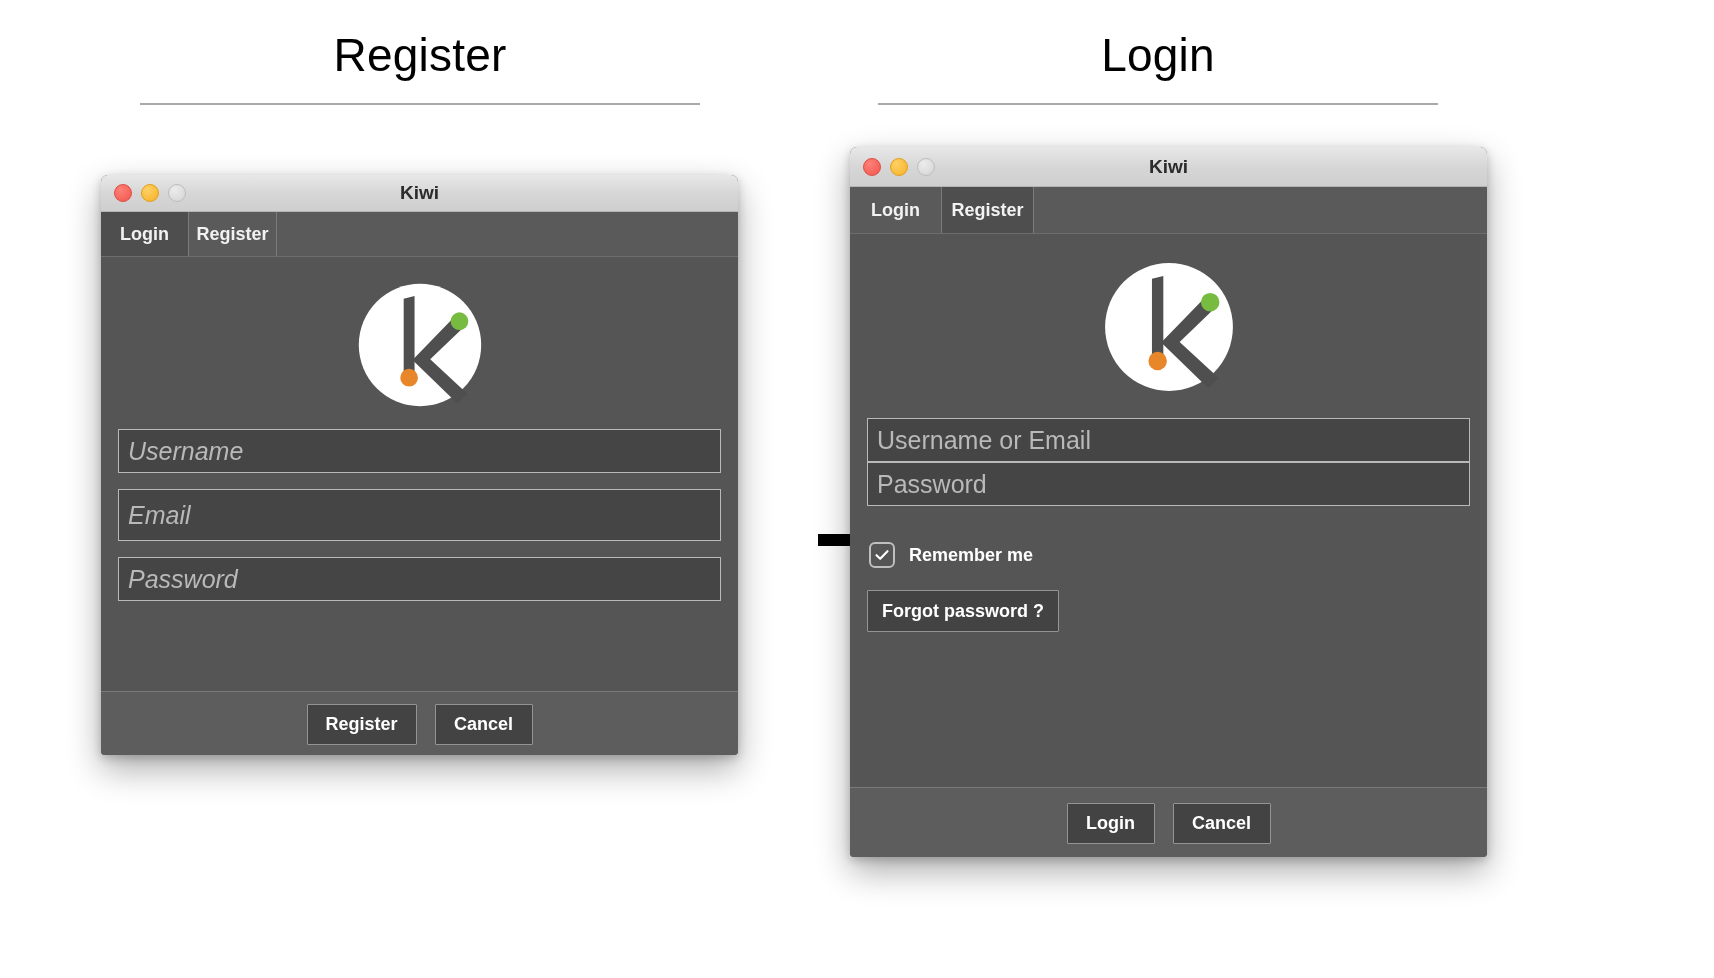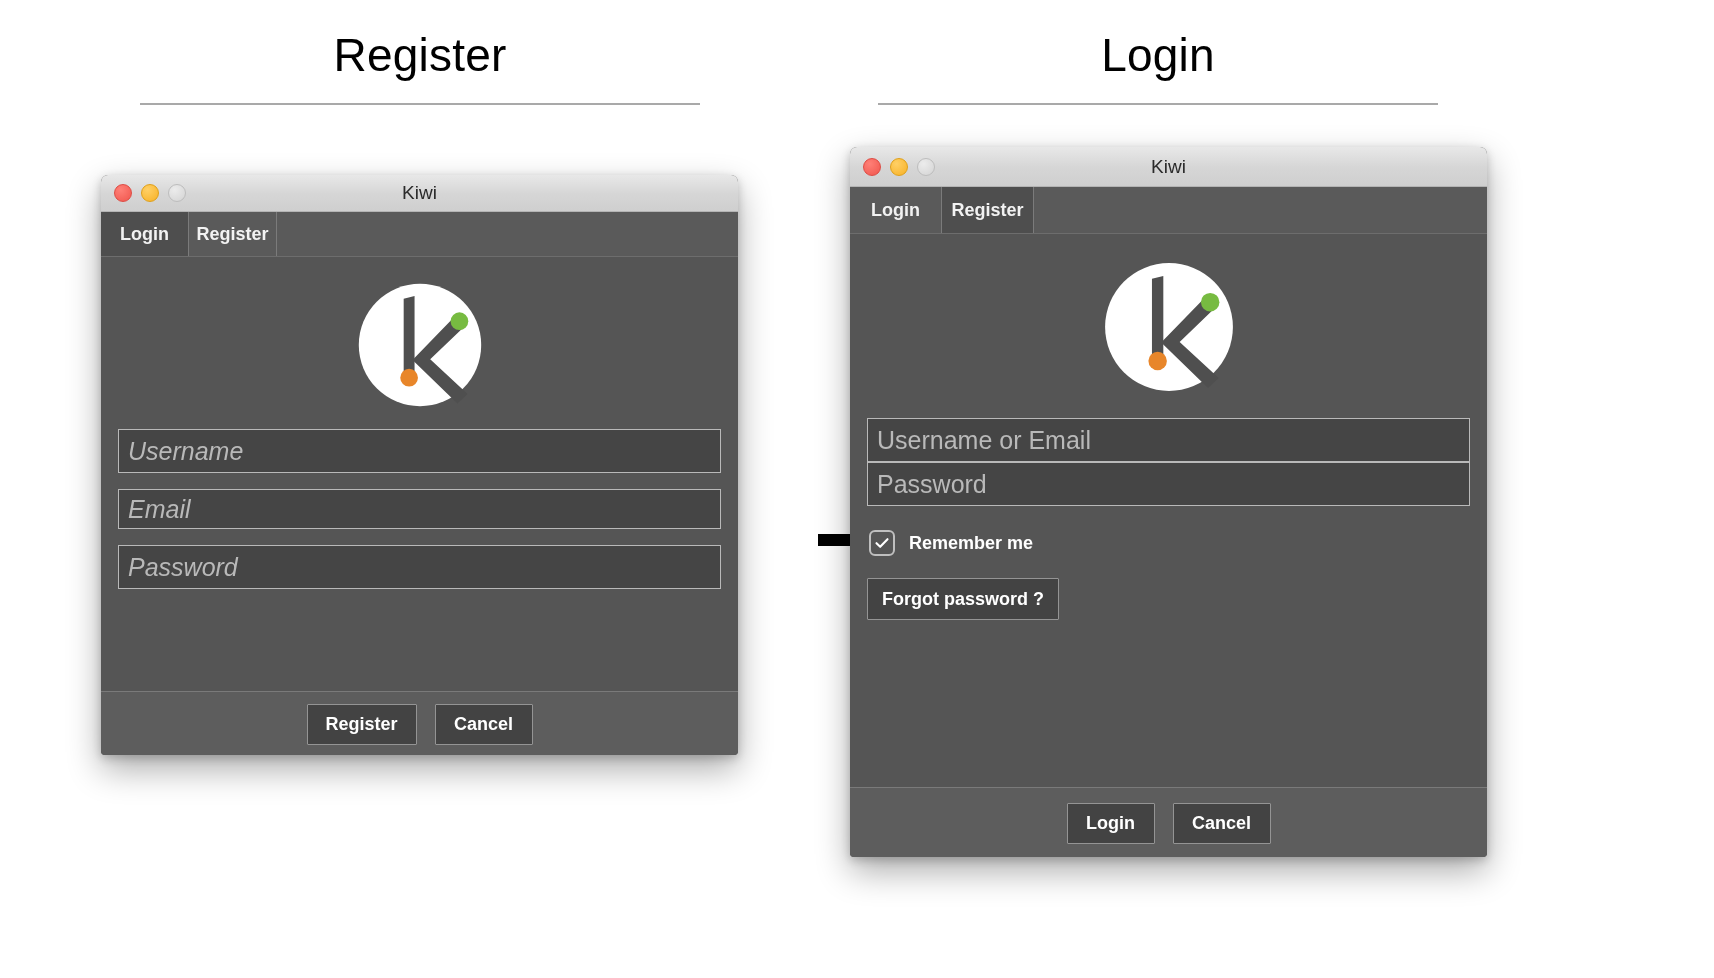--- a/index.html
+++ b/index.html
@@ -64,21 +64,21 @@
   }
   .dot-close  { background: radial-gradient(circle at 35% 30%, #ff8077, #f0564d); border: 1px solid #de4b43; }
   .dot-min    { background: radial-gradient(circle at 35% 30%, #ffd066, #f7b125); border: 1px solid #e0a018; }
   .dot-zoom   { background: radial-gradient(circle at 35% 30%, #ececec, #d3d3d3); border: 1px solid #bdbdbd; }
   .win-title {
     width: 100%;
     text-align: center;
     font-size: 19px;
     color: #2b2b2b;
     font-family: "Liberation Sans", sans-serif;
-    font-weight: 400;
+    font-weight: 700;
   }
 
   
   .tabstrip {
     height: 44px;
     background: #575757;
     border-bottom: 1px solid #6d6d6d;
     display: flex;
     align-items: stretch;
     padding-left: 0px;
@@ -211,21 +211,21 @@
         <path d="M75.5 29 L82.5 36.5 L57.5 60.5 L85 86 L77.5 93 L44.5 61 Z" fill="#4f4f4f"></path>
         <circle cx="42" cy="74" r="6.5" fill="#e8862a"></circle>
         <circle cx="79" cy="32.5" r="6.5" fill="#77bb41"></circle>
       </svg>
     </div>
 
     <div style="padding:0 17px;">
       <div class="field" style="height:44px; margin-bottom:16px; padding:0 9px;" title="Username">
         <span class="field-text" style="font-size:25px;">Username</span>
       </div>
-      <div class="field" style="height:40px; margin-bottom:16px; padding:0 9px;" title="Email">
+      <div class="field" style="height:52px; margin-bottom:16px; padding:0 9px;" title="Email">
         <span class="field-text" style="font-size:25px;">Email</span>
       </div>
       <div class="field" style="height:44px; padding:0 9px;" title="Password">
         <span class="field-text" style="font-size:25px;">Password</span>
       </div>
     </div>
   </div>
 
   <div class="footer" style="height:65px;">
     <div class="btn" style="width:110px; height:41px;">
@@ -283,21 +283,21 @@
 
     <div style="padding:0 17px;">
       <div class="field" style="height:44px; padding:0 9px;" title="Username or Email">
         <span class="field-text" style="font-size:25px;">Username or Email</span>
       </div>
       <div class="field" style="height:44px; padding:0 9px;" title="Password">
         <span class="field-text" style="font-size:25px;">Password</span>
       </div>
     </div>
 
-    <div class="check-row" style="padding:24px 0 0 19px;">
+    <div class="check-row" style="padding:36px 0 0 19px;">
       <span class="checkbox">
         <svg width="16" height="16" viewBox="0 0 16 16">
           <path d="M2.5 8.2 L6.2 11.8 L13.5 4.2" fill="none" stroke="#ffffff" stroke-width="2.1" stroke-linecap="round" stroke-linejoin="round"></path>
         </svg>
       </span>
       <span class="check-label">Remember me</span>
     </div>
 
     <div style="padding:22px 0 0 17px;">
       <div class="btn" style="width:192px; height:42px;">

